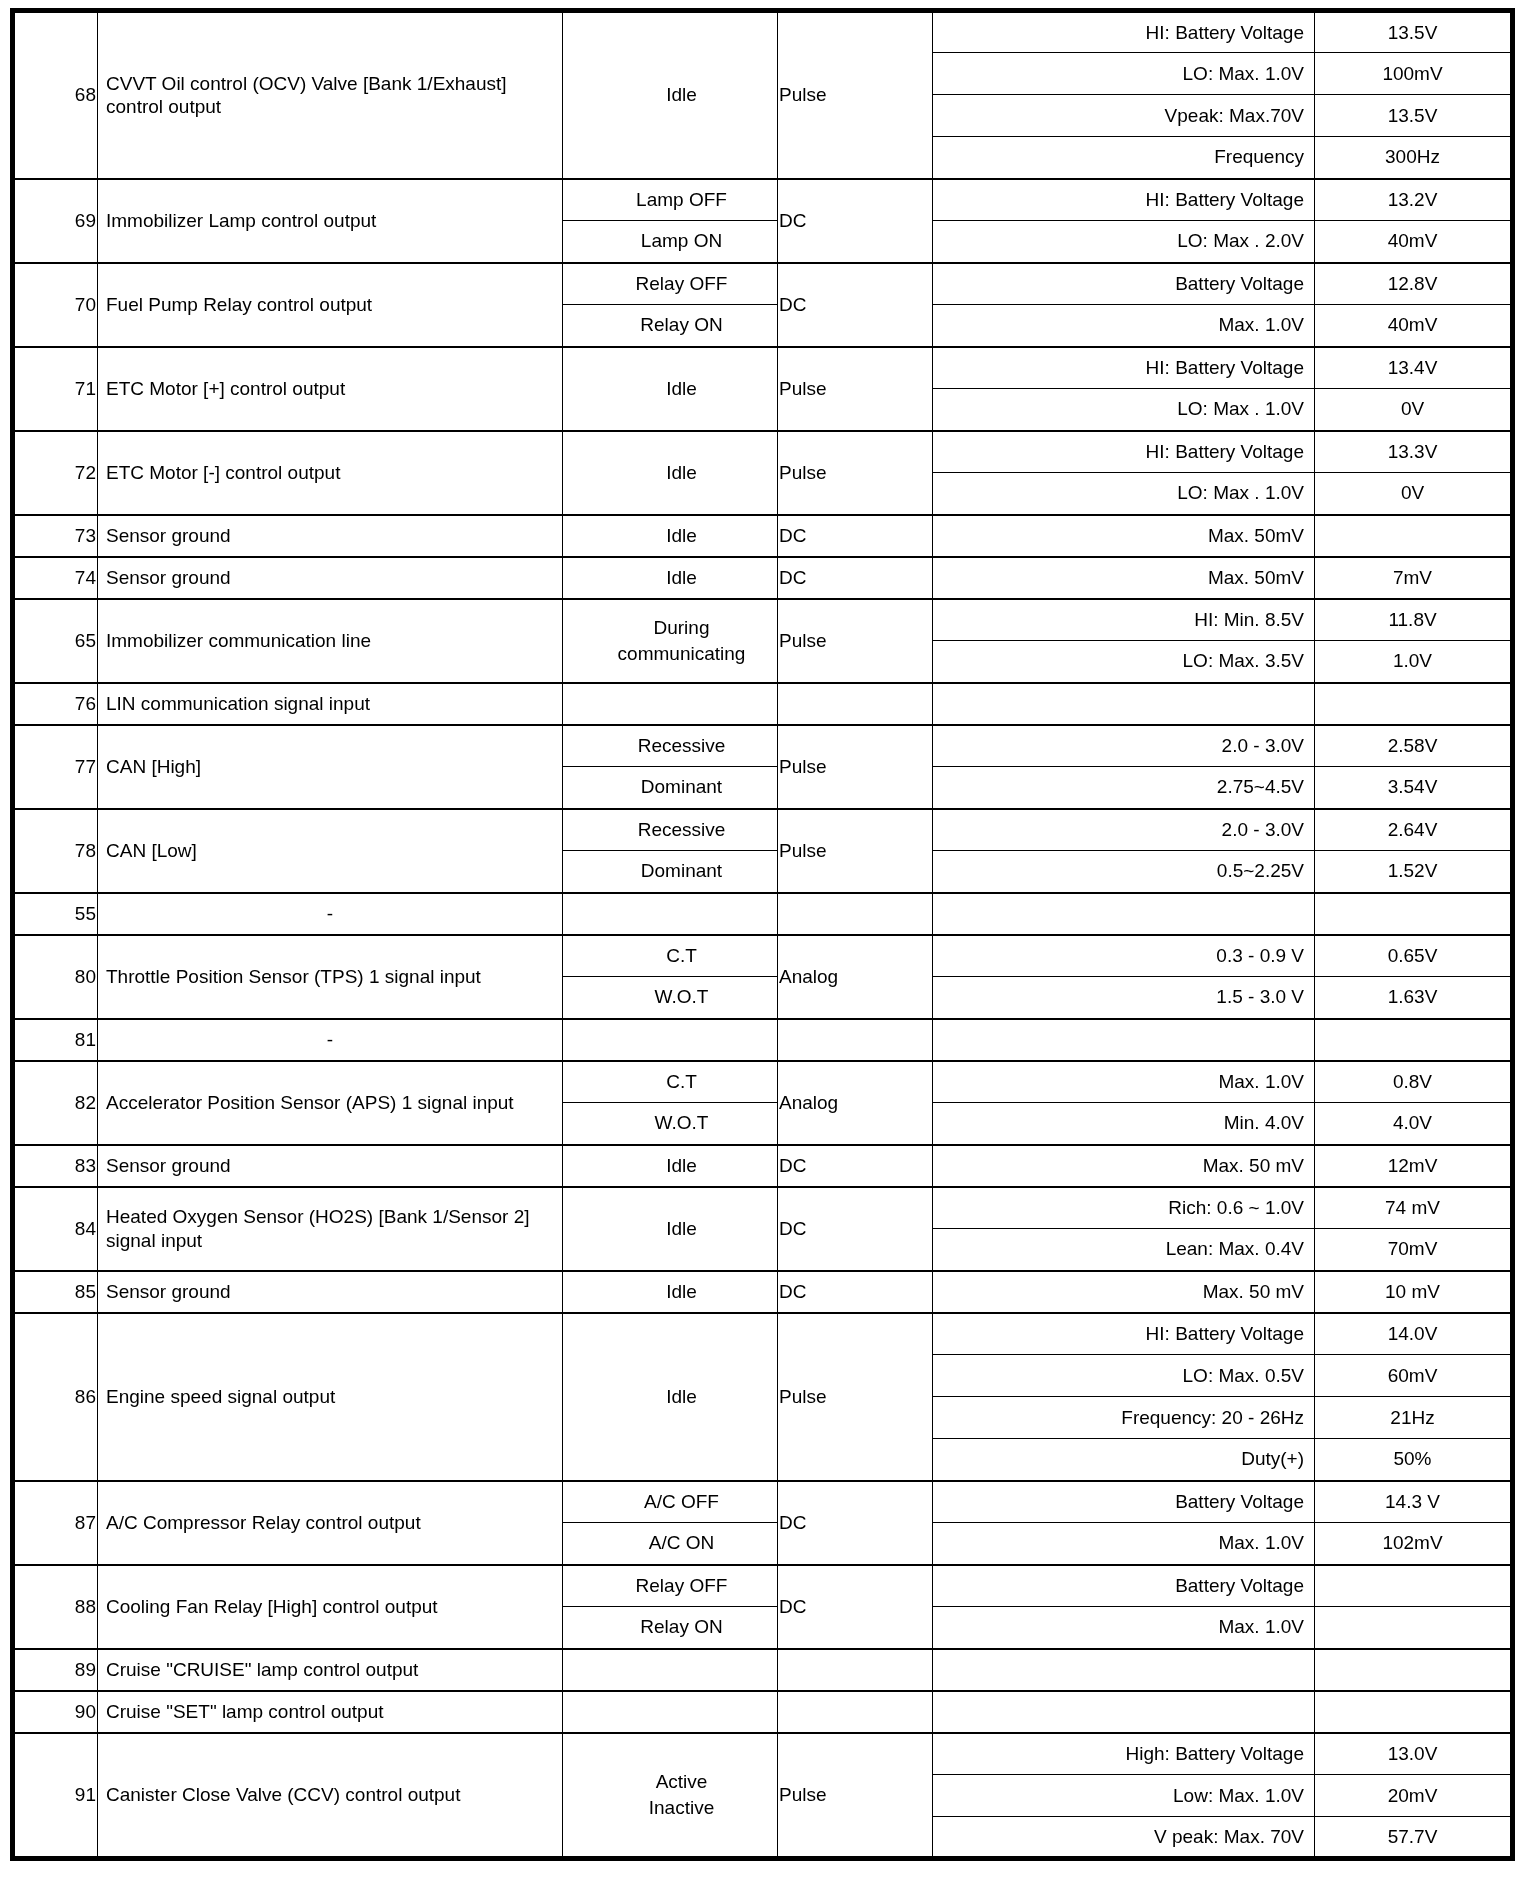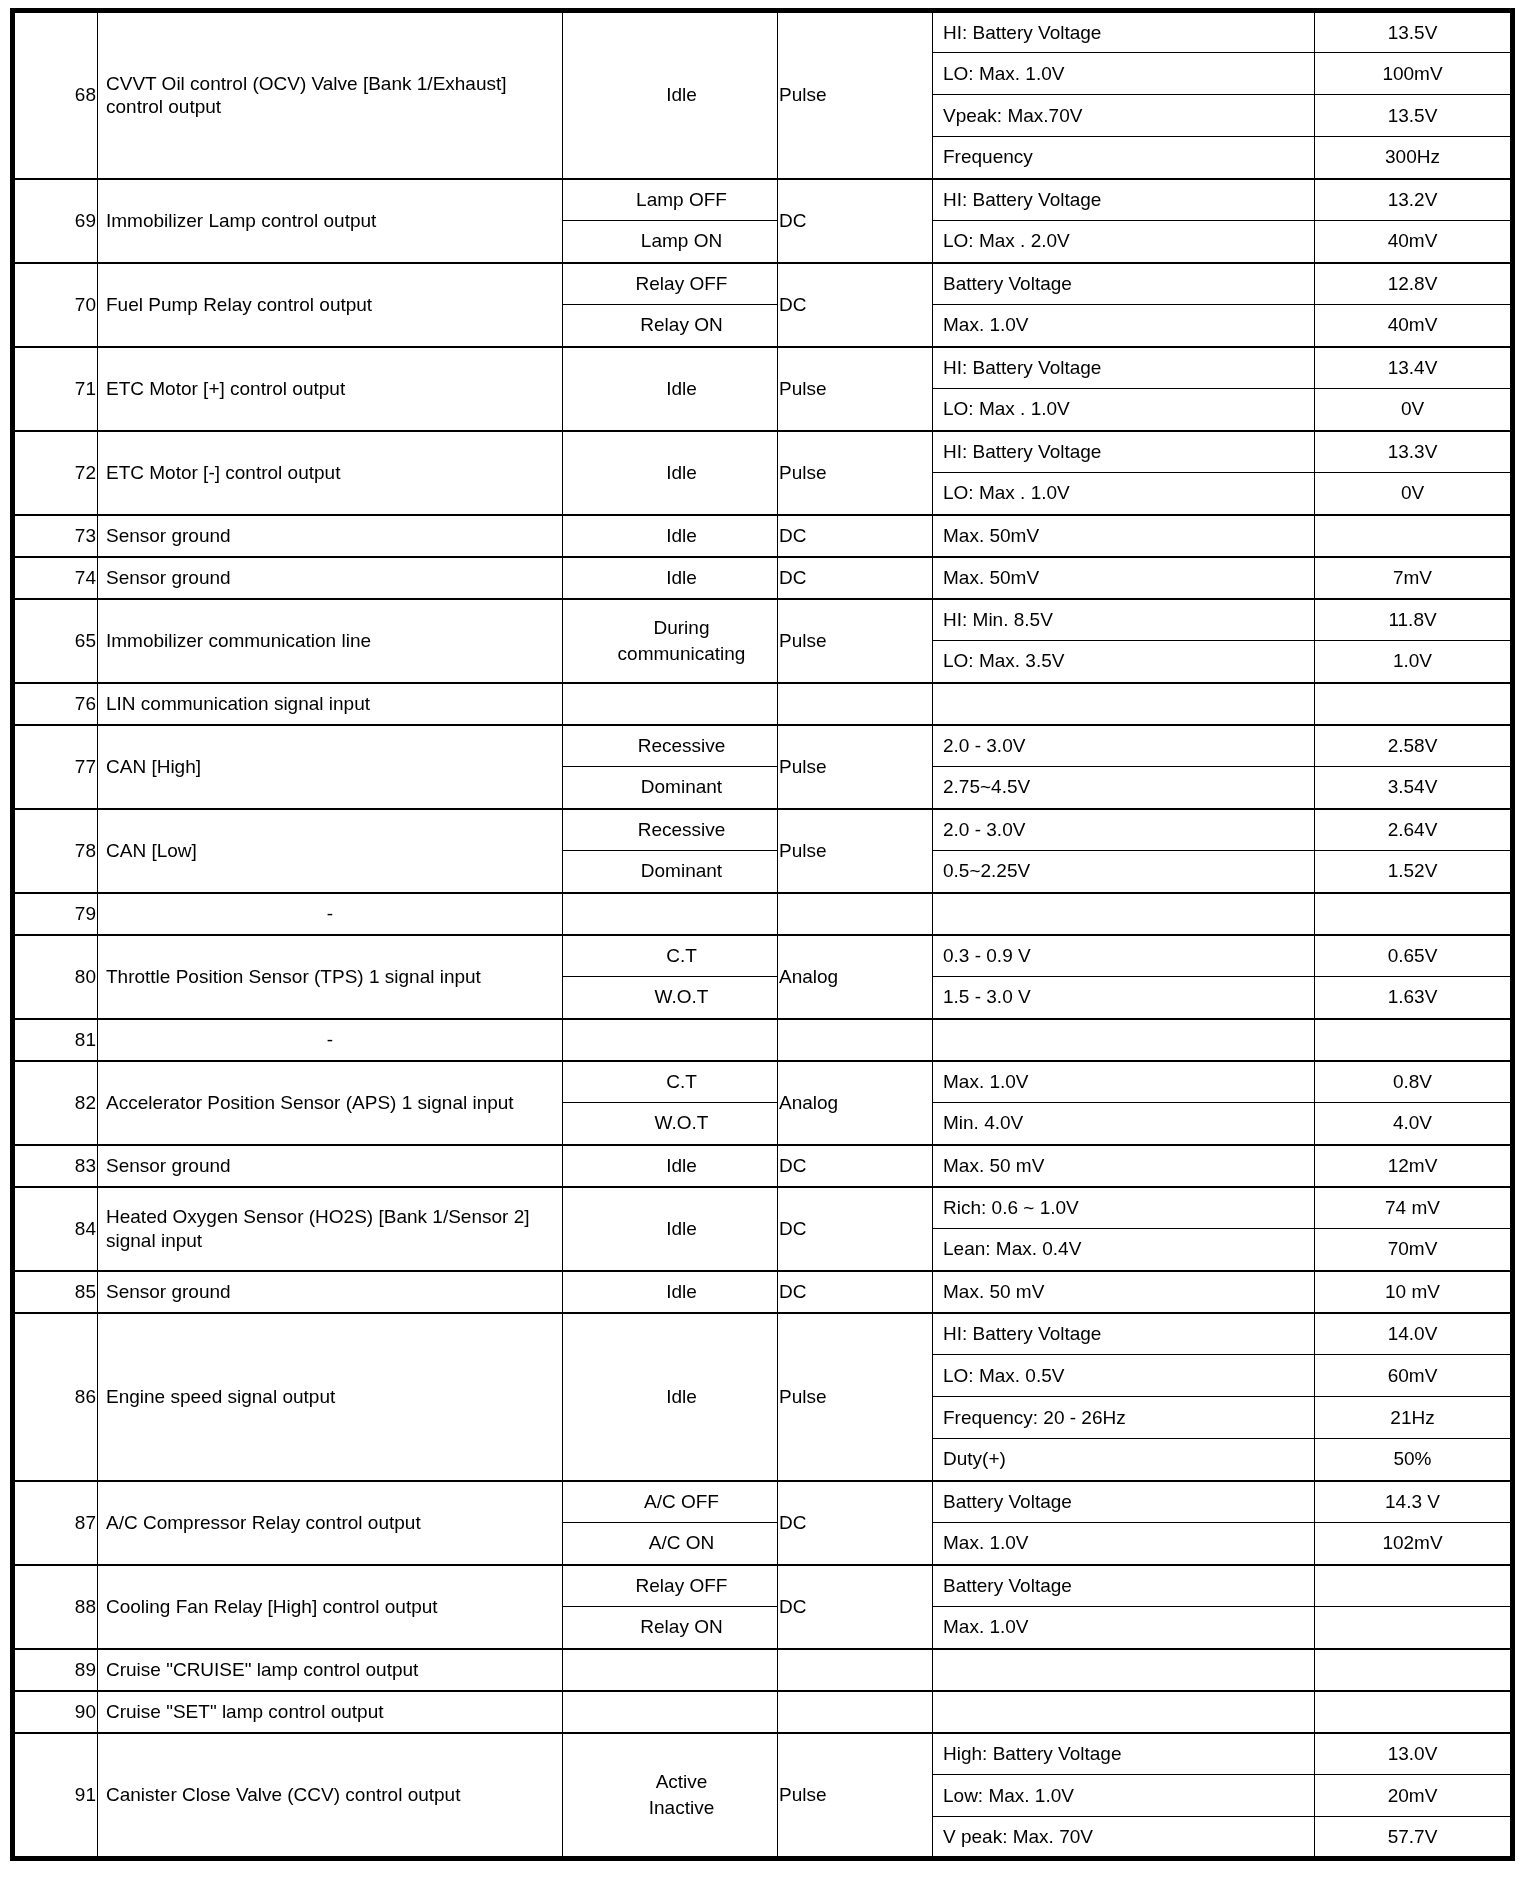--- a/index.html
+++ b/index.html
@@ -51,21 +51,21 @@
   td.cond {
     text-align: center;
     white-space: pre-line;
     line-height: 1.35;
     padding-left: 24px;
   }
   td.type {
     text-align: left;
   }
   td.spec {
-    text-align: left;
+    text-align: right;
     padding: 2px 10px;
   }
   td.value {
     text-align: center;
   }
 </style>
 </head>
 <body>
 
 <div class="page">
@@ -206,21 +206,21 @@
           <td class="type" rowspan="2">Pulse</td>
           <td class="spec">2.0 - 3.0V</td>
           <td class="value">2.64V</td>
         </tr>
         <tr class="subrow">
           <td class="cond">Dominant</td>
           <td class="spec">0.5~2.25V</td>
           <td class="value">1.52V</td>
         </tr>
         <tr class="subrow row-start">
-          <td class="pin">79</td>
+          <td class="pin">55</td>
           <td class="desc center">-</td>
           <td class="cond"></td>
           <td class="type"></td>
           <td class="spec"></td>
           <td class="value"></td>
         </tr>
         <tr class="subrow row-start">
           <td class="pin" rowspan="2">80</td>
           <td class="desc" rowspan="2">Throttle Position Sensor (TPS) 1 signal input</td>
           <td class="cond">C.T</td>

